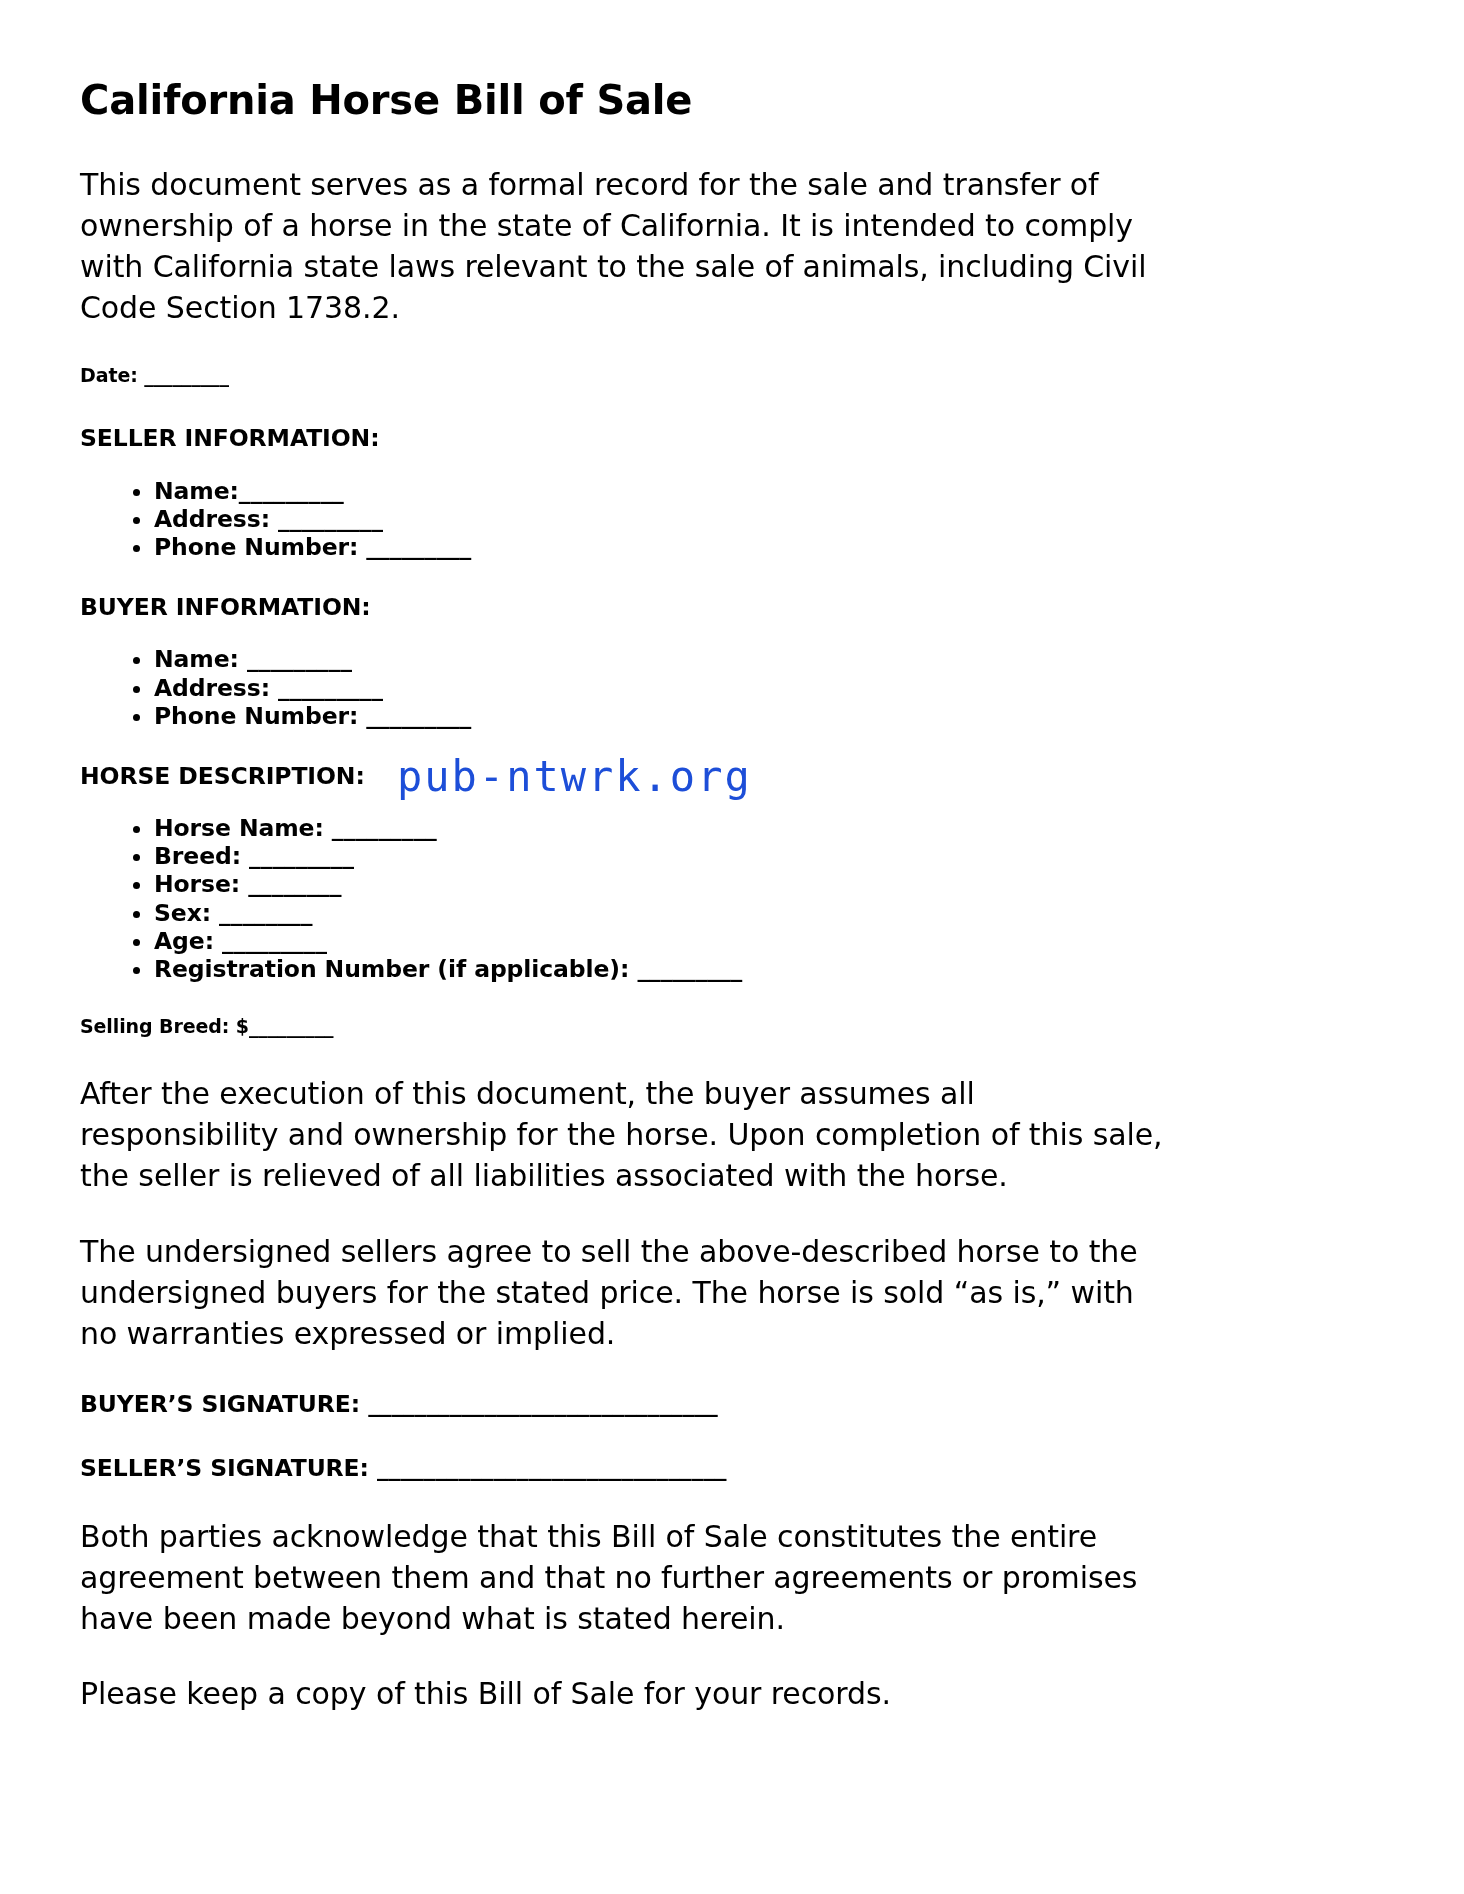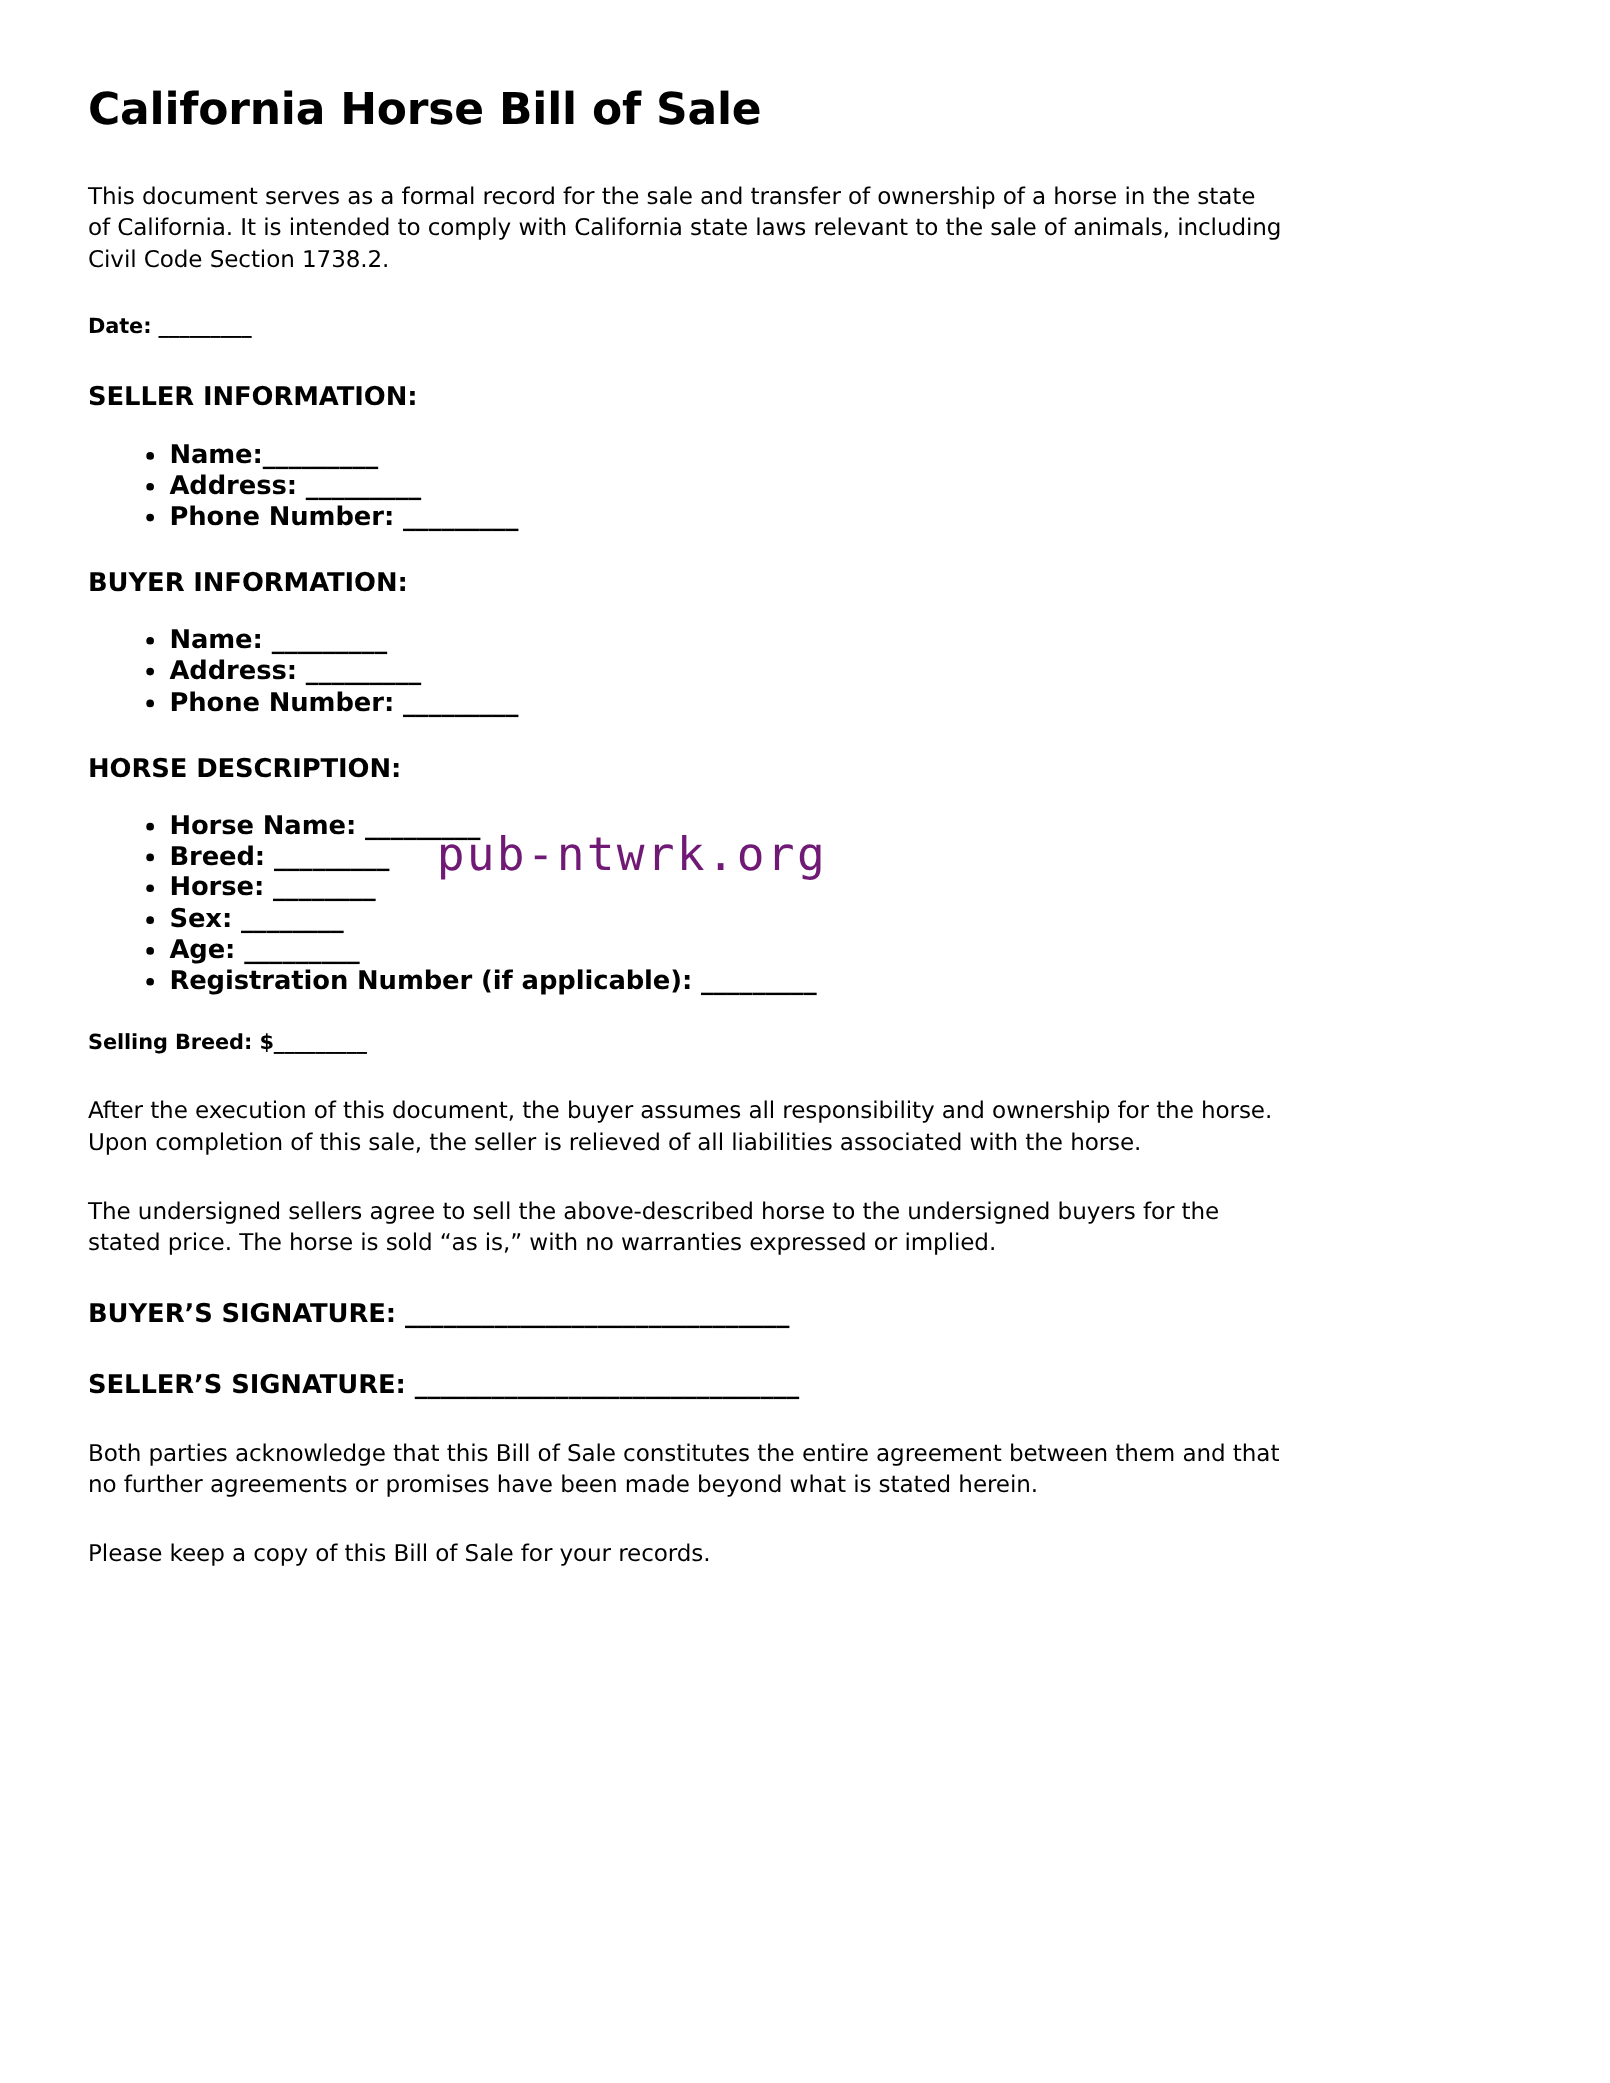--- a/index.html
+++ b/index.html
@@ -24,21 +24,21 @@
     padding: 78px 80px 0 80px;
   }
   .doc-title {
     font-size: 40px;
     font-weight: bold;
     letter-spacing: -0.2px;
     margin: 0 0 42px 0;
     line-height: 1.1;
   }
   p.para {
-    font-size: 21px;
+    font-size: 30px;
     line-height: 1.37;
     margin: 0 0 34px 0;
     max-width: 1085px;
     letter-spacing: -0.1px;
   }
   .field-line {
     font-size: 19px;
     line-height: 1.37;
     margin: 0 0 34px 0;
     letter-spacing: -0.1px;
@@ -82,21 +82,21 @@
     margin: 0 0 32px 0;
     letter-spacing: -0.1px;
     white-space: pre;
   }
   .watermark {
     position: absolute;
     left: 397px;
     top: 752px;
     font-family: "DejaVu Sans Mono", monospace;
     font-size: 42px;
-    color: #701a75;
+    color: #1d4ed8;
     letter-spacing: 2px;
     white-space: nowrap;
     pointer-events: none;
   }
 </style>
 </head>
 <body>
 
 <div class="page">
 

